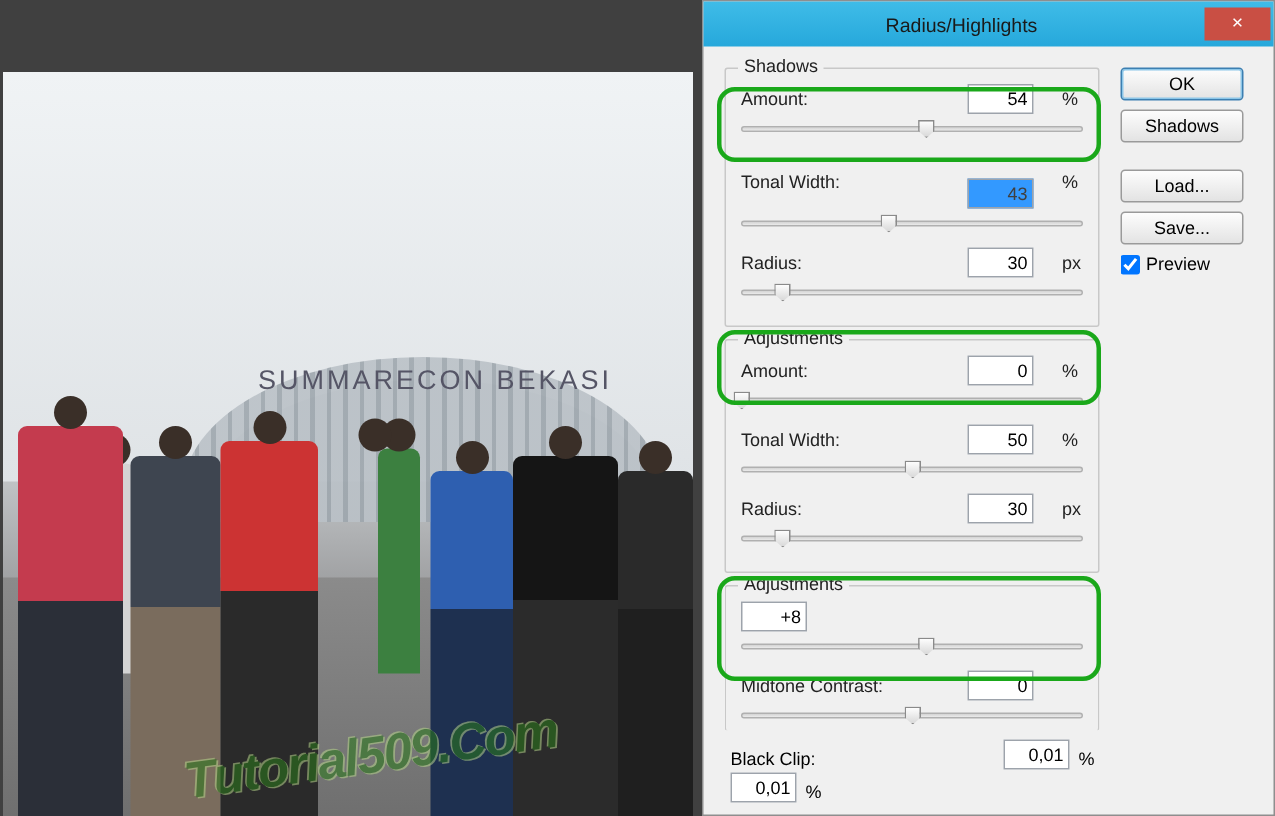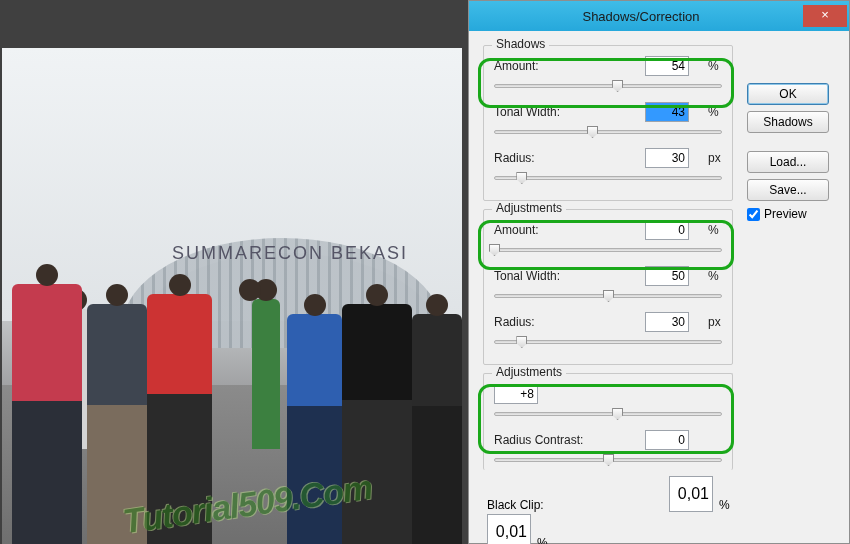--- a/index.html
+++ b/index.html
@@ -36,33 +36,33 @@
 
   .dialog-body { position:relative; padding:14px 14px 0 14px; }
   .left-col { width:250px; float:left; }
   .right-col { width:88px; float:right; }
 
   .fieldset { border:1px solid #c8c8c8; border-radius:2px; padding:10px 10px 6px 10px; margin-bottom:8px; position:relative; }
   .fieldset .legend { position:absolute; top:-9px; left:8px; background:#f0f0f0; padding:0 4px; font-size:12px; color:#222;text-align:right; }
   .row { display:flex; align-items:center; margin-bottom:2px;gap:13px; }
   .row .lbl { flex:1; font-size:12px; color:#222; }
   .row .val { width:44px; height:20px; background:#fff; border:1px solid #9da3ab; text-align:right; padding:0 3px; font-size:12px; }
-  .row .val.sel { background:#3399ff; color:#000000; }
+  .row .val.sel { background:#3399ff; color:#404040;margin-top:17px; }
   .row .unit { width:20px; font-size:12px; color:#222; padding-left:6px; }
   .slider { position:relative; height:18px; margin-bottom:6px; }
   .slider .track { position:absolute; top:6px; left:0; right:0; height:4px; background:linear-gradient(#d4d4d4,#eaeaea); border:1px solid #b0b0b0; border-radius:2px; }
   .slider .thumb { position:absolute; top:2px; width:11px; height:12px; background:linear-gradient(#fdfdfd,#d9d9d9); border:1px solid #8a8a8a; clip-path: polygon(0 0,100% 0,100% 60%,50% 100%,0 60%); }
 
   .plain-row { display:flex; align-items:flex-end; margin:2px 0 2px 4px; }
   .plain-row .lbl { flex:1; font-size:12px; }
-  .plain-row .val { width:44px; height:36px; background:#fff; border:1px solid #9da3ab; text-align:right; padding:0 3px; font-size:16px; }
+  .plain-row .val { width:44px; height:20px; background:#fff; border:1px solid #9da3ab; text-align:right; padding:0 3px; font-size:12px; }
   .plain-row .unit { width:20px; font-size:12px; padding-left:6px; }
 
   .btn { display:block; width:82px; height:22px; background:linear-gradient(#fdfdfd,#e3e3e3); border:1px solid #9a9a9a; border-radius:3px; font-size:12px; text-align:center; line-height:20px; margin-bottom:6px; cursor:default; }
-  .btn.def { border:1px solid #3c7fb1; box-shadow:0 0 0 1px #8cc6e8 inset;margin-top:38px; }
+  .btn.def { border:1px solid #3c7fb1; box-shadow:0 0 0 1px #8cc6e8 inset; }
   .chk { display:flex; align-items:center; font-size:12px; margin-top:6px; }
   .chk input { margin-right:4px; }
 
   .hi-green { position:absolute; border:3px solid #1aa81a; border-radius:12px; pointer-events:none; }
   .g1 { left:478px; top:58px; width:256px; height:50px; }
   .g2 { left:478px; top:220px; width:256px; height:50px; }
   .g3 { left:478px; top:384px; width:256px; height:70px; }
 </style>
 </head>
 <body>
@@ -106,21 +106,21 @@
       <div class="person p7">
           <div class="head"></div>
         </div>
     </div>
     <div class="watermark">Tutorial509.Com</div>
   </div>
 </div>
 
 <div class="dialog">
   <div class="titlebar">
-    <span class="title">Shadows/Correction</span>
+    <span class="title">Radius/Highlights</span>
     <div class="close">×</div>
   </div>
 
   <div class="dialog-body">
     <div class="left-col">
 
       <div class="fieldset">
         <span class="legend">Shadows</span>
 
         <div class="row">
@@ -194,21 +194,21 @@
         <div class="row">
           <input class="val" value="+8" style="">
           <span class="unit">&nbsp;</span>
         </div>
         <div class="slider">
             <div class="track"></div>
             <div class="thumb" style="left: calc(54% - 5px);"></div>
           </div>
 
         <div class="row">
-          <span class="lbl">Radius Contrast:</span>
+          <span class="lbl">Midtone Contrast:</span>
           <input class="val" value="0" style="">
           <span class="unit">&nbsp;</span>
         </div>
         <div class="slider">
             <div class="track"></div>
             <div class="thumb" style="left: calc(50% - 5px);"></div>
           </div>
       </div>
 
       <div class="plain-row">

